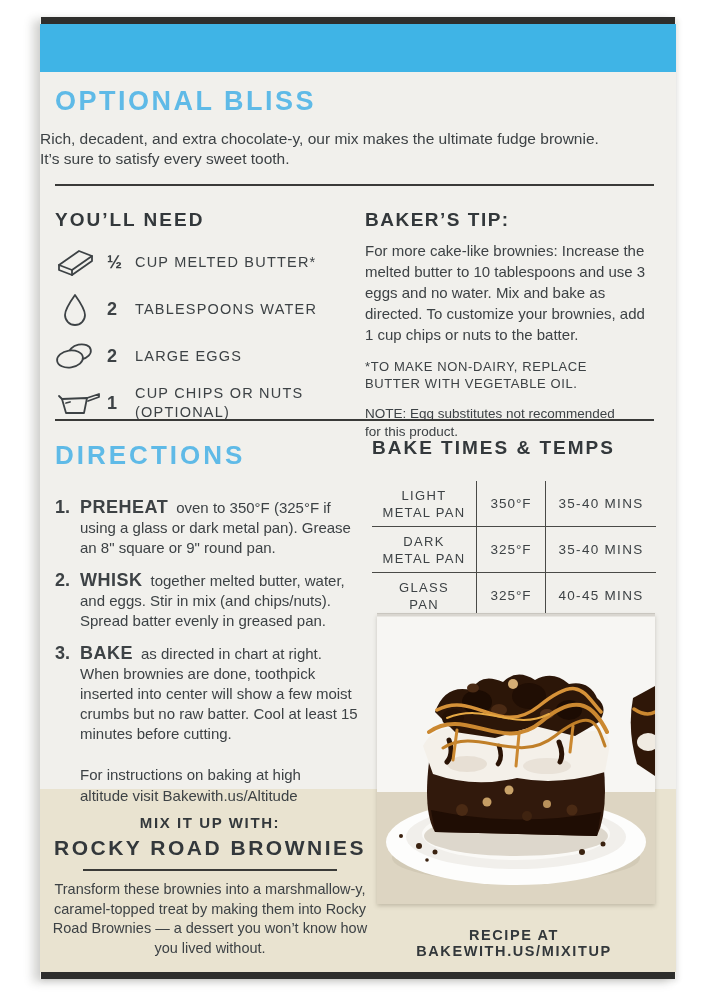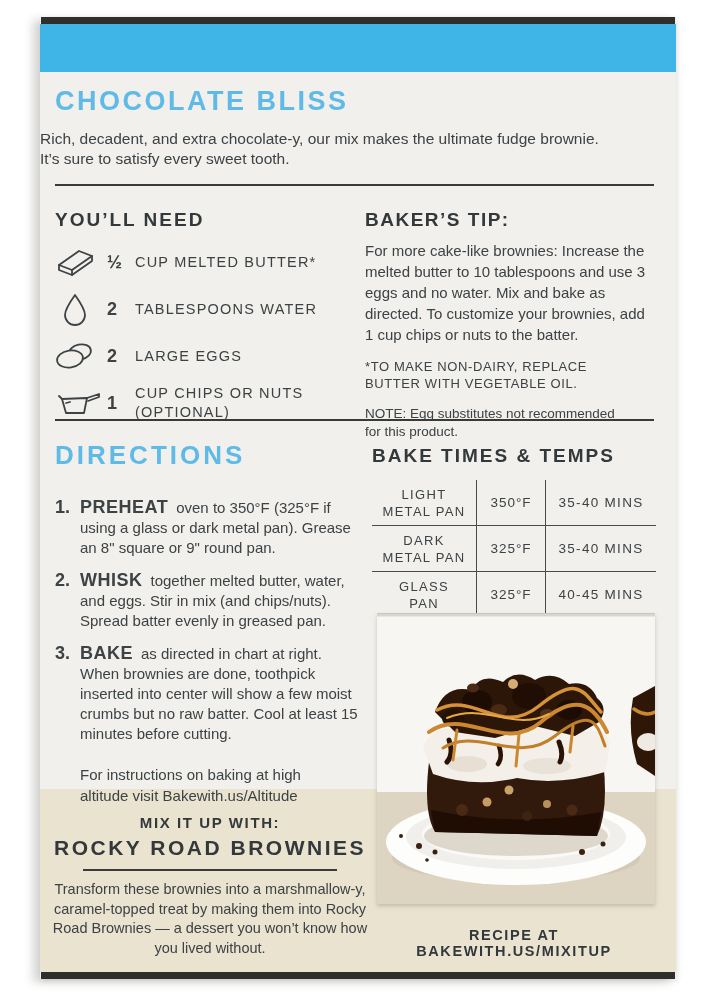--- a/index.html
+++ b/index.html
@@ -45,22 +45,22 @@
   .tip-note{margin-top:13px;font-size:13.5px;line-height:18px;}
 
   .directions{left:15px;top:368px;width:308px;}
   .dir-title{font-size:26px;font-weight:bold;letter-spacing:3px;color:#5fbae7;margin-bottom:26px;}
   .step{display:flex;margin-bottom:12px;}
   .step-num{width:25px;flex:none;font-weight:bold;font-size:18px;line-height:20px;}
   .step-body{font-size:15px;line-height:20px;}
   .step-kw{font-weight:bold;font-size:18px;letter-spacing:.5px;margin-right:8px;}
   .altitude{margin-left:25px;margin-top:20px;font-size:15px;line-height:21px;width:265px;}
 
-  .bake{left:332px;top:373px;width:284px;}
-  .bt-table{margin-top:13px;}
+  .bake{left:332px;top:365px;width:284px;}
+  .bt-table{margin-top:22px;}
   .bt-row{display:grid;grid-template-columns:104px 70px 1fr;align-items:stretch;min-height:45px;}
   .bt-row + .bt-row{border-top:1.5px solid #4a4a47;}
   .bt-cell{display:flex;align-items:center;justify-content:center;text-align:center;}
   .bt-pan{font-size:13px;letter-spacing:1.3px;line-height:17px;}
   .bt-temp{font-size:13.5px;letter-spacing:1px;border-left:1.5px solid #4a4a47;border-right:1.5px solid #4a4a47;}
   .bt-time{font-size:13.5px;letter-spacing:1.3px;}
 
   .photo{left:337px;top:542px;width:278px;height:290px;background:#f7f6f3;
          box-shadow:0 -1px 0 #c9c6bf,0 2px 4px rgba(80,70,50,.25);}
   .photo svg{display:block;}
@@ -76,21 +76,21 @@
 </style>
 </head>
 <body>
 
 <div class="box">
   <div class="edge"></div>
   <div class="blue-band"></div>
 
   <div class="face">
 
-    <div class="abs intro-title">CHOCOLATE BLISS</div>
+    <div class="abs intro-title">OPTIONAL BLISS</div>
     <div class="abs intro-desc pre">Rich, decadent, and extra chocolate-y, our mix makes the ultimate fudge brownie.
 It’s sure to satisfy every sweet tooth.</div>
 
     <div class="abs rule rule1"></div>
 
     <div class="abs sec-title yn-title">YOU’LL NEED</div>
     <div class="abs yn-list">
       <div class="yn-row">
         <span class="yn-icon">
           <svg width="42" height="34" viewBox="0 0 42 34">

